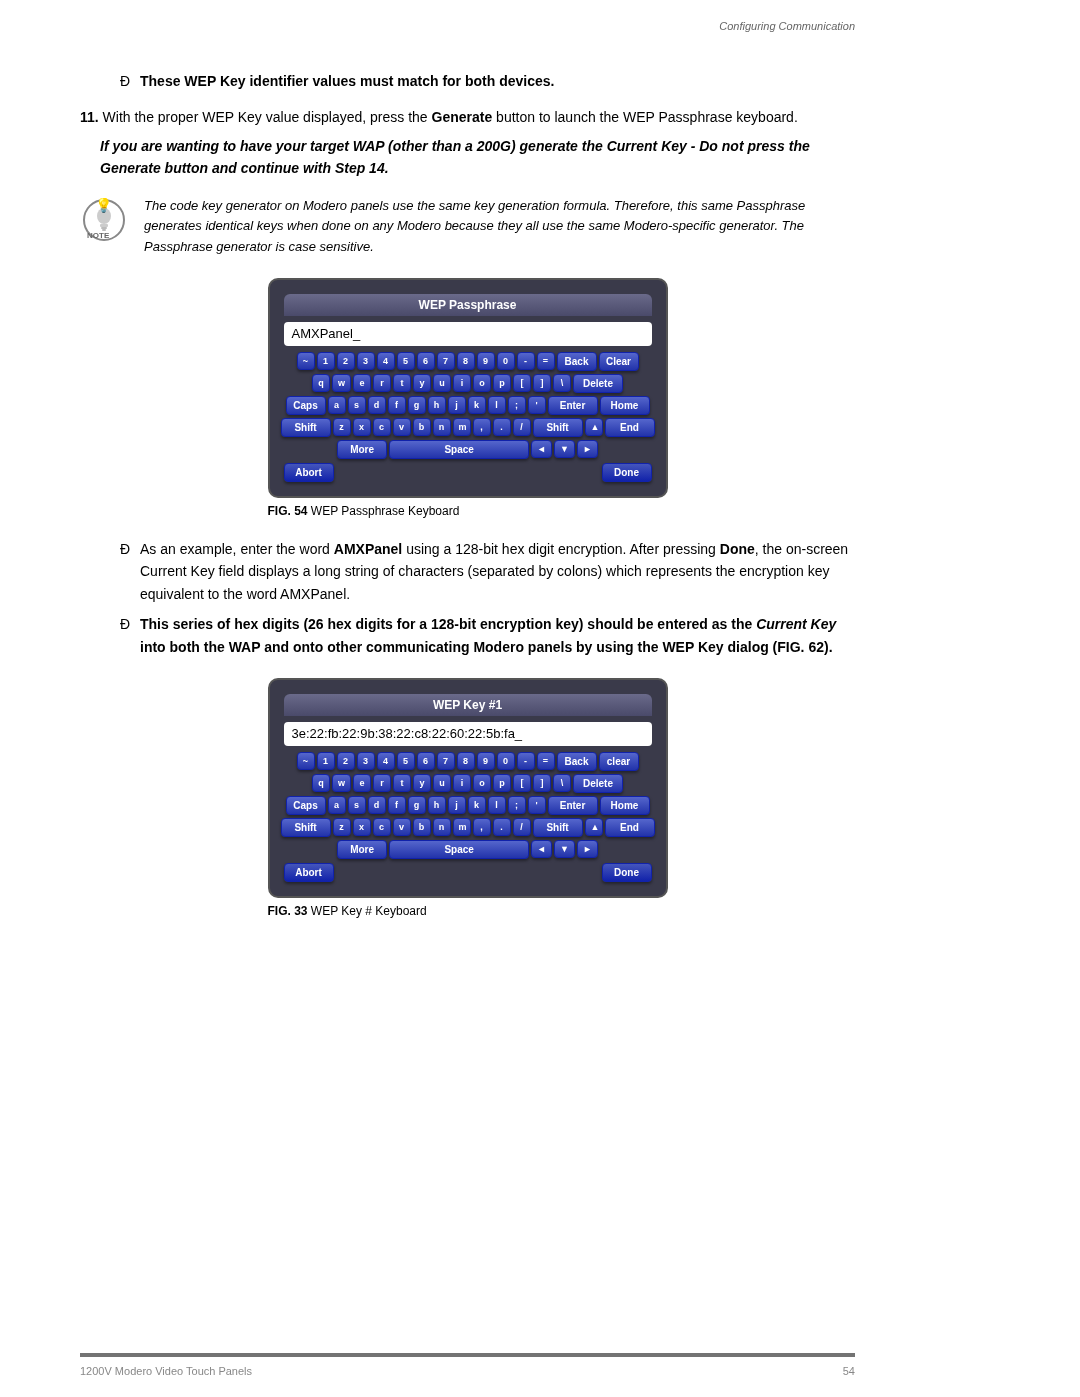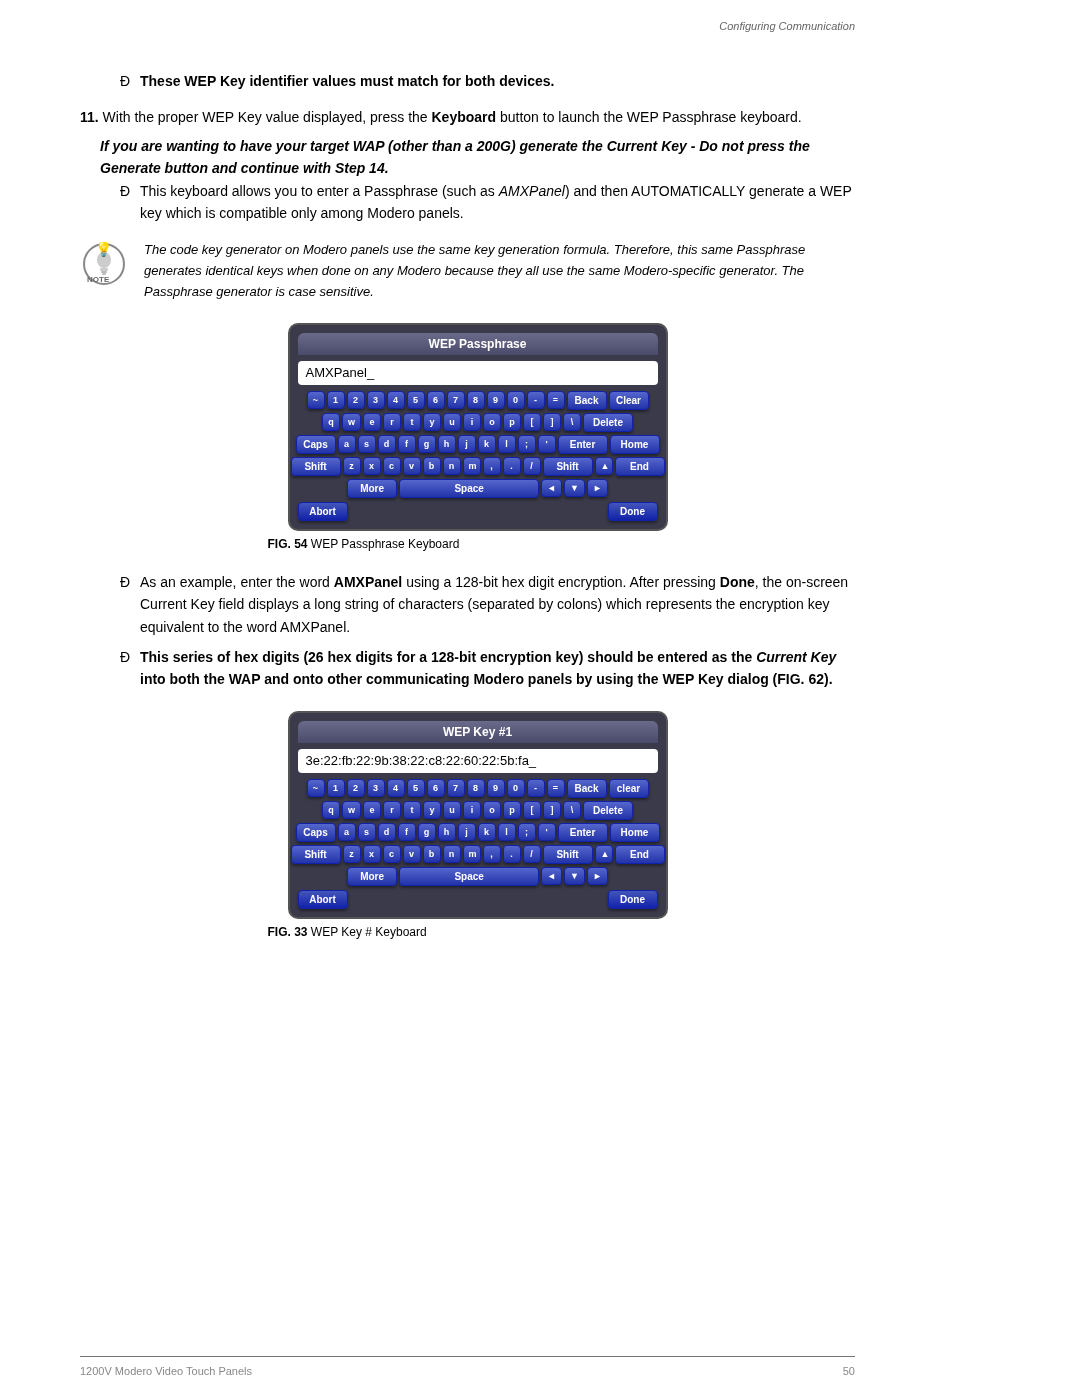--- a/index.html
+++ b/index.html
@@ -32,21 +32,21 @@
 
     .bottom-footer {
       position: absolute;
       bottom: 20px;
       left: 80px;
       right: 80px;
       display: flex;
       justify-content: space-between;
       font-size: 11px;
       color: #888;
-      border-top: 1px solid #737373;
+      border-top: 4px solid #737373;
       padding-top: 8px;
     }
 
     .content {
       padding-top: 30px;
     }
 
     .step-item {
       margin-bottom: 14px;
       line-height: 1.6;
@@ -102,23 +102,22 @@
 
     
     .keyboard-figure {
       margin: 20px auto;
       width: 400px;
     }
 
     .keyboard-wrapper {
       background: #3a3a4a;
       border-radius: 10px;
-      padding: 8px;
+      padding: 14px;
       border: 2px solid #555;
-      margin-left: 20px;
     }
 
     .keyboard-title-bar {
       background: linear-gradient(to bottom, #6a6a8a, #4a4a6a);
       border-radius: 6px 6px 0 0;
       text-align: center;
       color: #fff;
       font-size: 12px;
       font-weight: bold;
       padding: 4px 0;
@@ -212,26 +211,23 @@
 
   <div class="content">
 
     <div class="step-item">
       <div class="bullet-item">
         <strong>These WEP Key identifier values must match for both devices.</strong>
       </div>
     </div>
 
     <div class="step-item">
-      <span><span class="bold-item">11.</span>&nbsp;With the proper WEP Key value displayed, press the <strong>Keyboard</strong> button to launch the WEP Passphrase keyboard.</span>
+      <span><span class="bold-item">11.</span>&nbsp;With the proper WEP Key value displayed, press the <strong>Generate</strong> button to launch the WEP Passphrase keyboard.</span>
       <div style="margin-left:20px; margin-top:6px; font-style:italic; font-weight:bold; line-height:1.6;">
         If you are wanting to have your target WAP (other than a 200G) generate the Current Key - Do not press the Generate button and continue with Step 14.
-      </div>
-      <div class="bullet-item">
-        This keyboard allows you to enter a Passphrase (such as <em>AMXPanel</em>) and then AUTOMATICALLY generate a WEP key which is compatible only among Modero panels.
       </div>
     </div>
 
     <div class="note-box">
       <div class="note-icon">
         <svg viewBox="0 0 44 44">
           <circle cx="22" cy="22" r="20" fill="none" stroke="#888" stroke-width="2"></circle>
           <ellipse cx="22" cy="18" rx="7" ry="8" fill="#ccc"></ellipse>
           <rect x="18" y="26" width="8" height="3" rx="1" fill="#ccc"></rect>
           <rect x="19" y="29" width="6" height="2" rx="1" fill="#bbb"></rect>
@@ -434,16 +430,16 @@
       </div>
       <div class="fig-caption">
         <span class="fig-label">FIG. 33</span>&nbsp;<span>WEP Key # Keyboard</span>
       </div>
     </div>
 
   </div>
 
   <div class="bottom-footer">
     <span>1200V Modero Video Touch Panels</span>
-    <span>50</span>
+    <span>54</span>
   </div>
 
 </div>
 
 </body></html>

